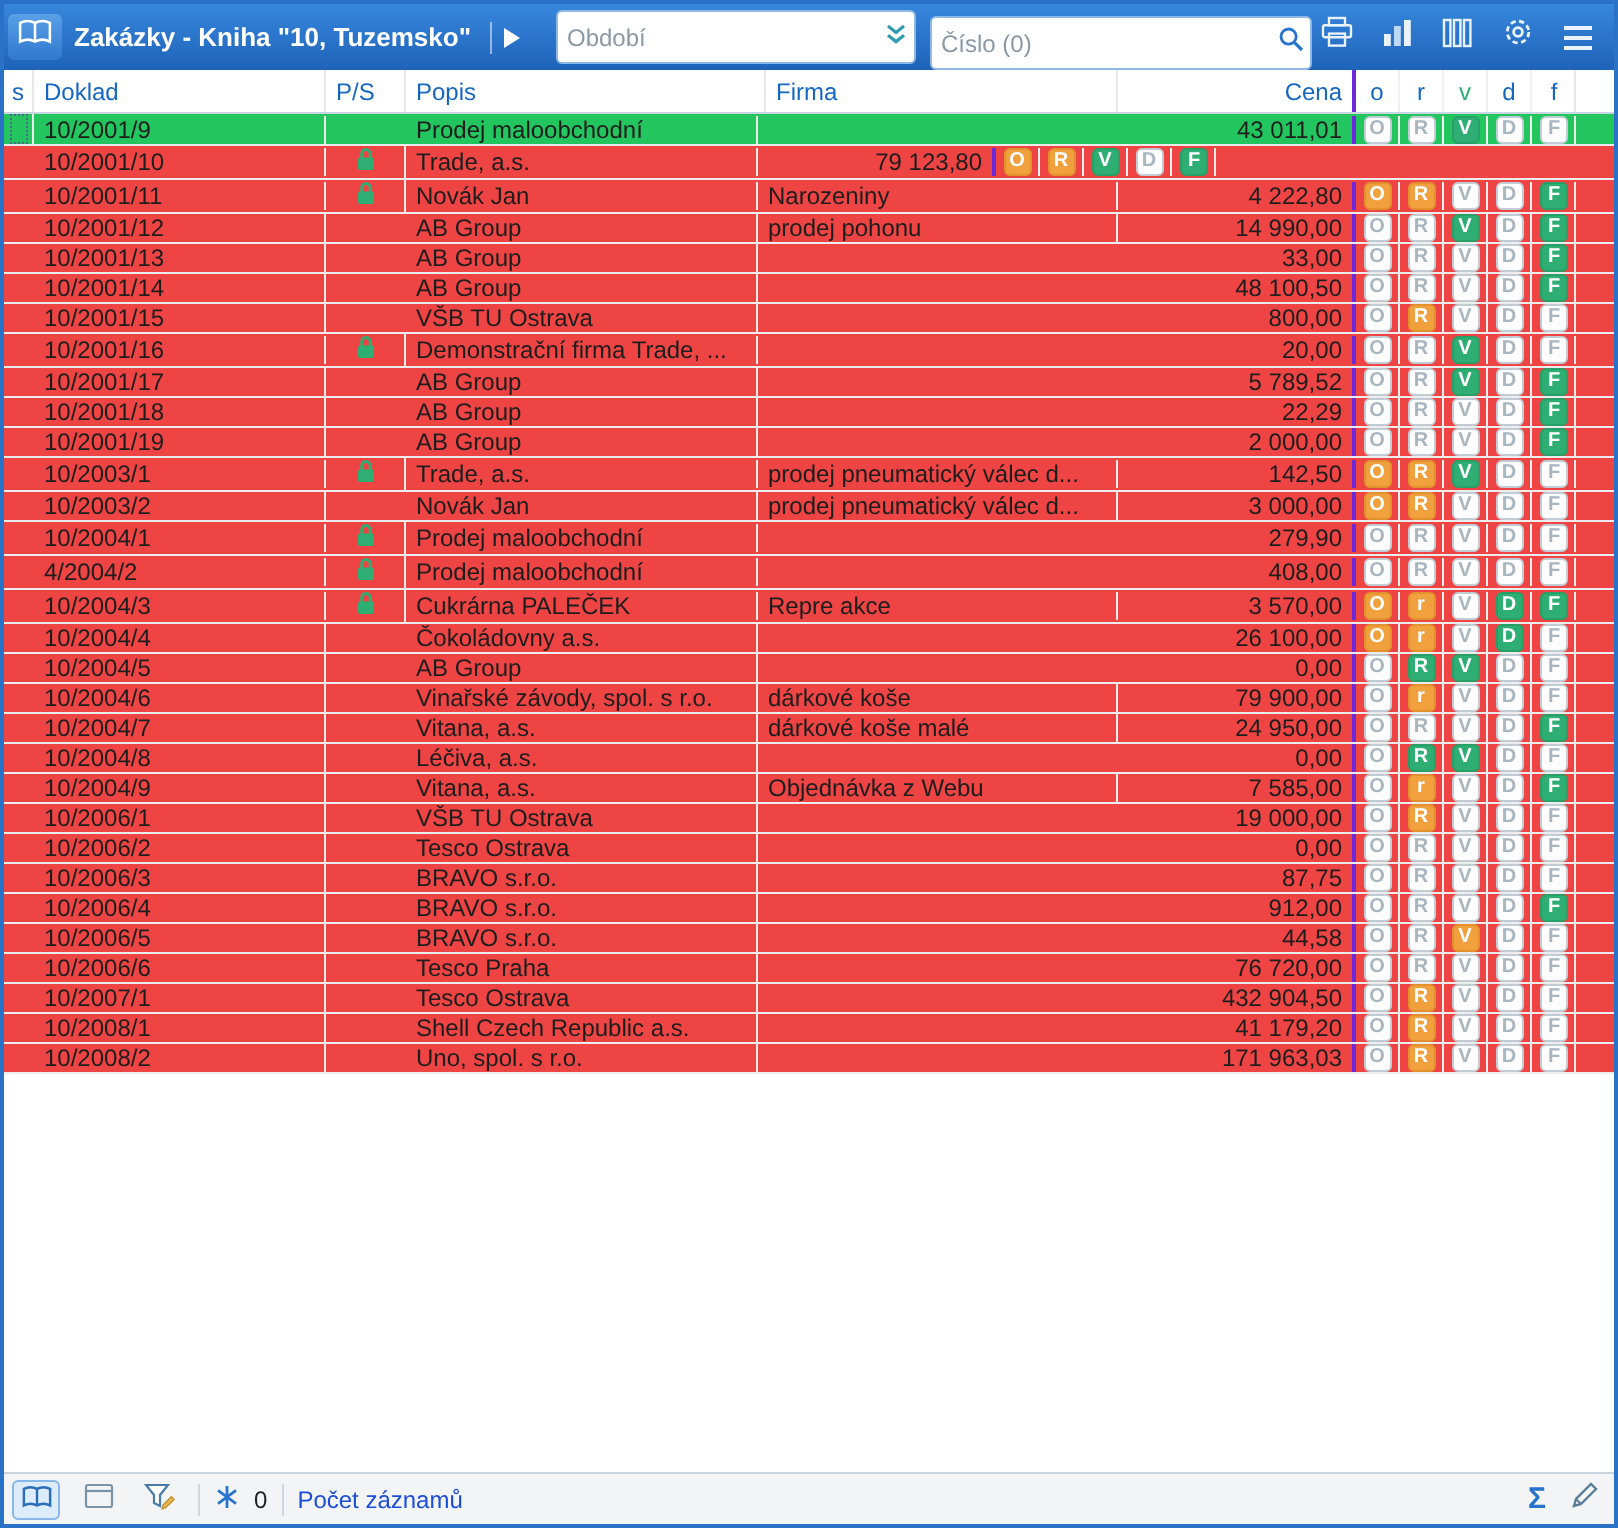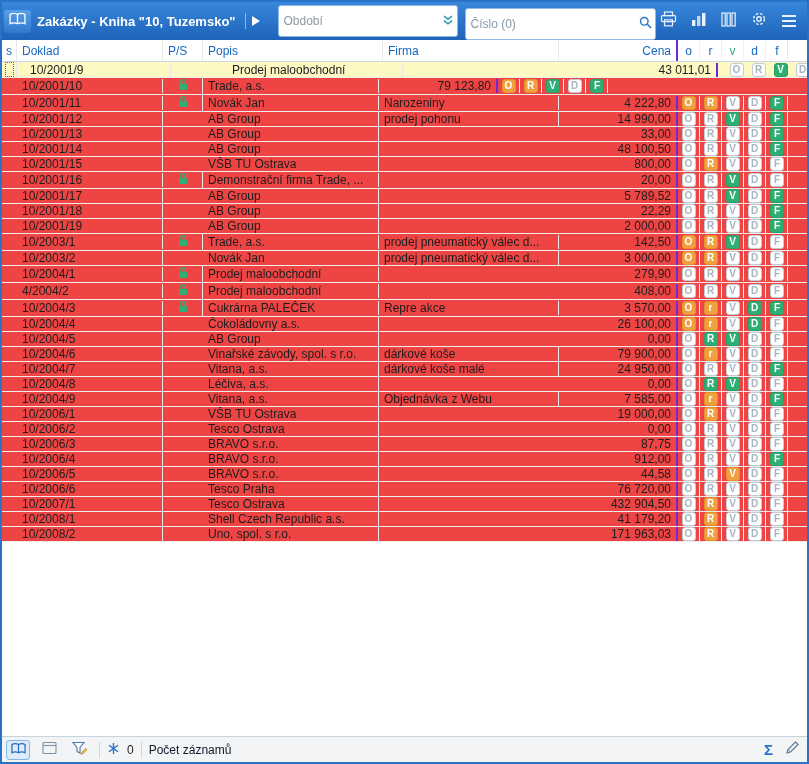--- a/index.html
+++ b/index.html
@@ -6,35 +6,35 @@
   html,body { width:809px; height:764px; background:#fff; font-family:"Liberation Sans",sans-serif; }
   .window { width:809px; height:764px; border:2px solid #2a72c8; display:flex; flex-direction:column; background:#fff; overflow:hidden; }
 
   
   .toolbar { flex:0 0 27px; background:linear-gradient(#3787dd,#1e63b8); display:flex; align-items:center; padding:0 6px 0 2px; }
   .tb-book { width:27px; height:23px; background:linear-gradient(#59a0e8,#2f78cd); border-radius:3px; display:flex; align-items:center; justify-content:center; flex:none; }
   .tb-title { color:#fff; font-size:13px; font-weight:bold; padding:0 9px 0 6px; white-space:nowrap; }
   .tb-sep { width:1px; height:16px; background:rgba(255,255,255,.5); flex:none; }
   .tb-play { width:20px; height:20px; display:flex; align-items:center; justify-content:center; flex:none; }
   .tri { width:0; height:0; border-left:8px solid #fff; border-top:5px solid transparent; border-bottom:5px solid transparent; }
-  .tb-field { position:relative; height:32px; background:#fff; border:1px solid #8fb8e4; border-radius:3px; display:flex; align-items:center; padding-right:3px; }
+  .tb-field { position:relative; height:27px; background:#fff; border:1px solid #8fb8e4; border-radius:3px; display:flex; align-items:center; padding-right:3px; }
   .tb-field input { border:none; outline:none; flex:1; min-width:0; height:100%; font-size:12px; padding:0 5px; background:transparent; color:#333; font-family:inherit; }
   .tb-field input::placeholder { color:#8b98a5; opacity:1; }
   .field-period { width:180px; margin-left:12px; }
   .field-search { width:192px; margin-left:7px;margin-top:6px; }
   .tb-actions { display:flex; align-items:center; gap:5px; margin-left:auto; }
   .tb-act { width:25px; height:22px; display:flex; align-items:center; justify-content:center; border-radius:3px; }
   .burger { display:flex; flex-direction:column; gap:3px; }
   .burger i { display:block; width:14px; height:2px; background:#eaf2fb; }
 
   
   .grid { flex:1 1 auto; overflow:hidden; font-size:12px; display:flex; flex-direction:column; }
   .hrow { display:flex; flex:0 0 22px; align-items:center; color:#1667c0; border-bottom:1px solid #c9d6e2; background:#fff; }
   .row  { display:flex; flex:0 0 22px; align-items:center; color:#1d1d1d; border-bottom:1px solid #ececec; background:#ef4444; }
-  .row.selected { background:#fef9c3;gap:8px; }
+  .row.selected { background:#22c55e; }
   .c { height:100%; display:flex; align-items:center; padding:0 5px; border-right:1px solid #e9e9e9; overflow:hidden; white-space:nowrap; }
   .col-s     { width:15px;  flex:none; padding:0 1px; justify-content:center; }
   .col-doklad{ width:146px; flex:none;text-align:right; }
   .col-ps    { width:40px;  flex:none; justify-content:center; }
   .hrow .col-ps { justify-content:flex-start; }
   .col-firma { width:176px; flex:none; }
   .col-popis { width:180px; flex:none; }
   .col-cena  { width:119px; flex:none; justify-content:flex-end; border-right:2px solid #6d28d9; }
   .flags-wrap{ width:110px; flex:none; display:flex; height:100%; border-right:1px solid #e9e9e9; }
   .flag-cell { width:22px; flex:none; display:flex; align-items:center; justify-content:center; height:100%; border-right:1px solid #f1f1f1; }
@@ -45,21 +45,21 @@
   .flag.gray   { background:#fdfdfd; border:1px solid #c2ccd4; color:#a9b5bf; }
   .flag.orange { background:#f0a13e; border:1px solid #e2912c; color:#fff; }
   .flag.green  { background:#2fae74; border:1px solid #27a068; color:#fff; }
 
   
   .statusbar { flex:0 0 26px; background:#f2f4f6; border-top:1px solid #c7d3dd; display:flex; align-items:center; padding:0 8px 0 4px; gap:7px; font-size:12px; }
   .sb-icon { width:24px; height:20px; display:flex; align-items:center; justify-content:center; border-radius:3px; }
   .sb-icon.active { background:#dcecfa; border:1px solid #86b7e8; }
   .sb-sep { width:1px; height:16px; background:#cfd9e1; }
   .sb-count { color:#222; }
-  .sb-records { color:#0f172a; }
+  .sb-records { color:#1d4ed8; }
   .sb-right { margin-left:auto; display:flex; align-items:center; gap:12px; }
   .sigma { color:#2873cc; font-size:15px; font-weight:bold; line-height:1; }
 </style>
 </head>
 <body>
 
 <div class="window">
 
   <div class="toolbar">
     <div class="tb-book">

